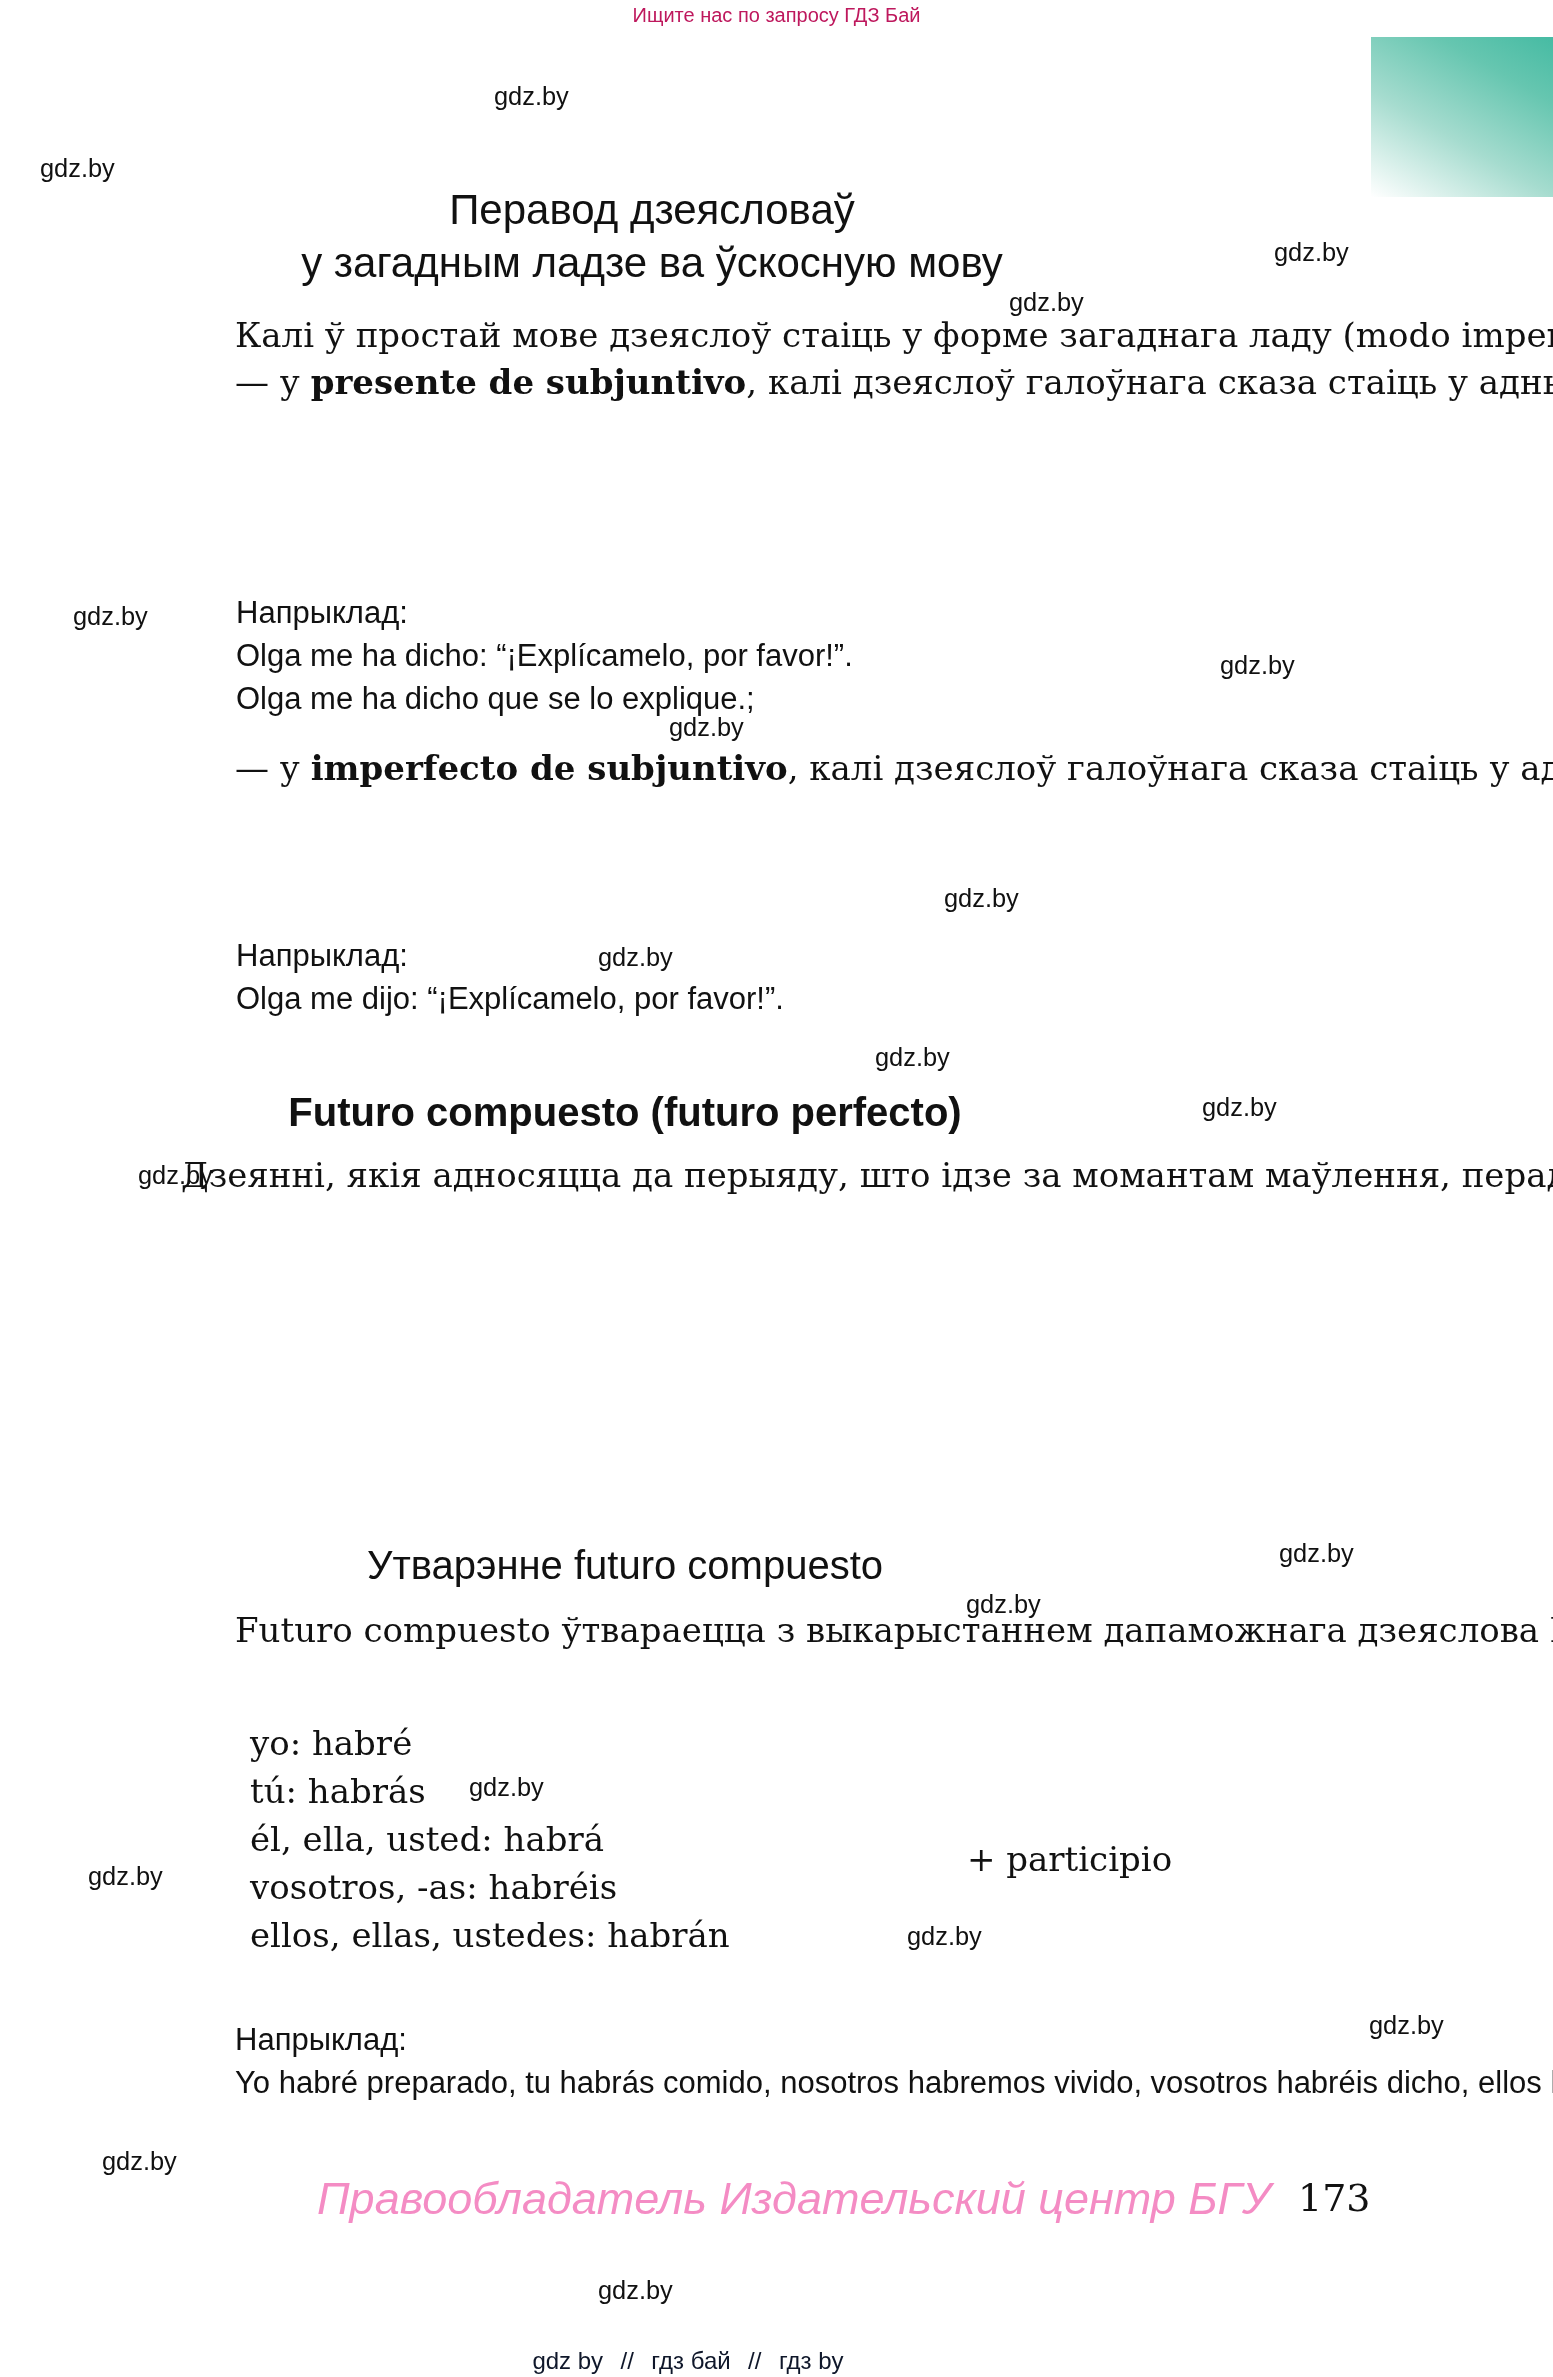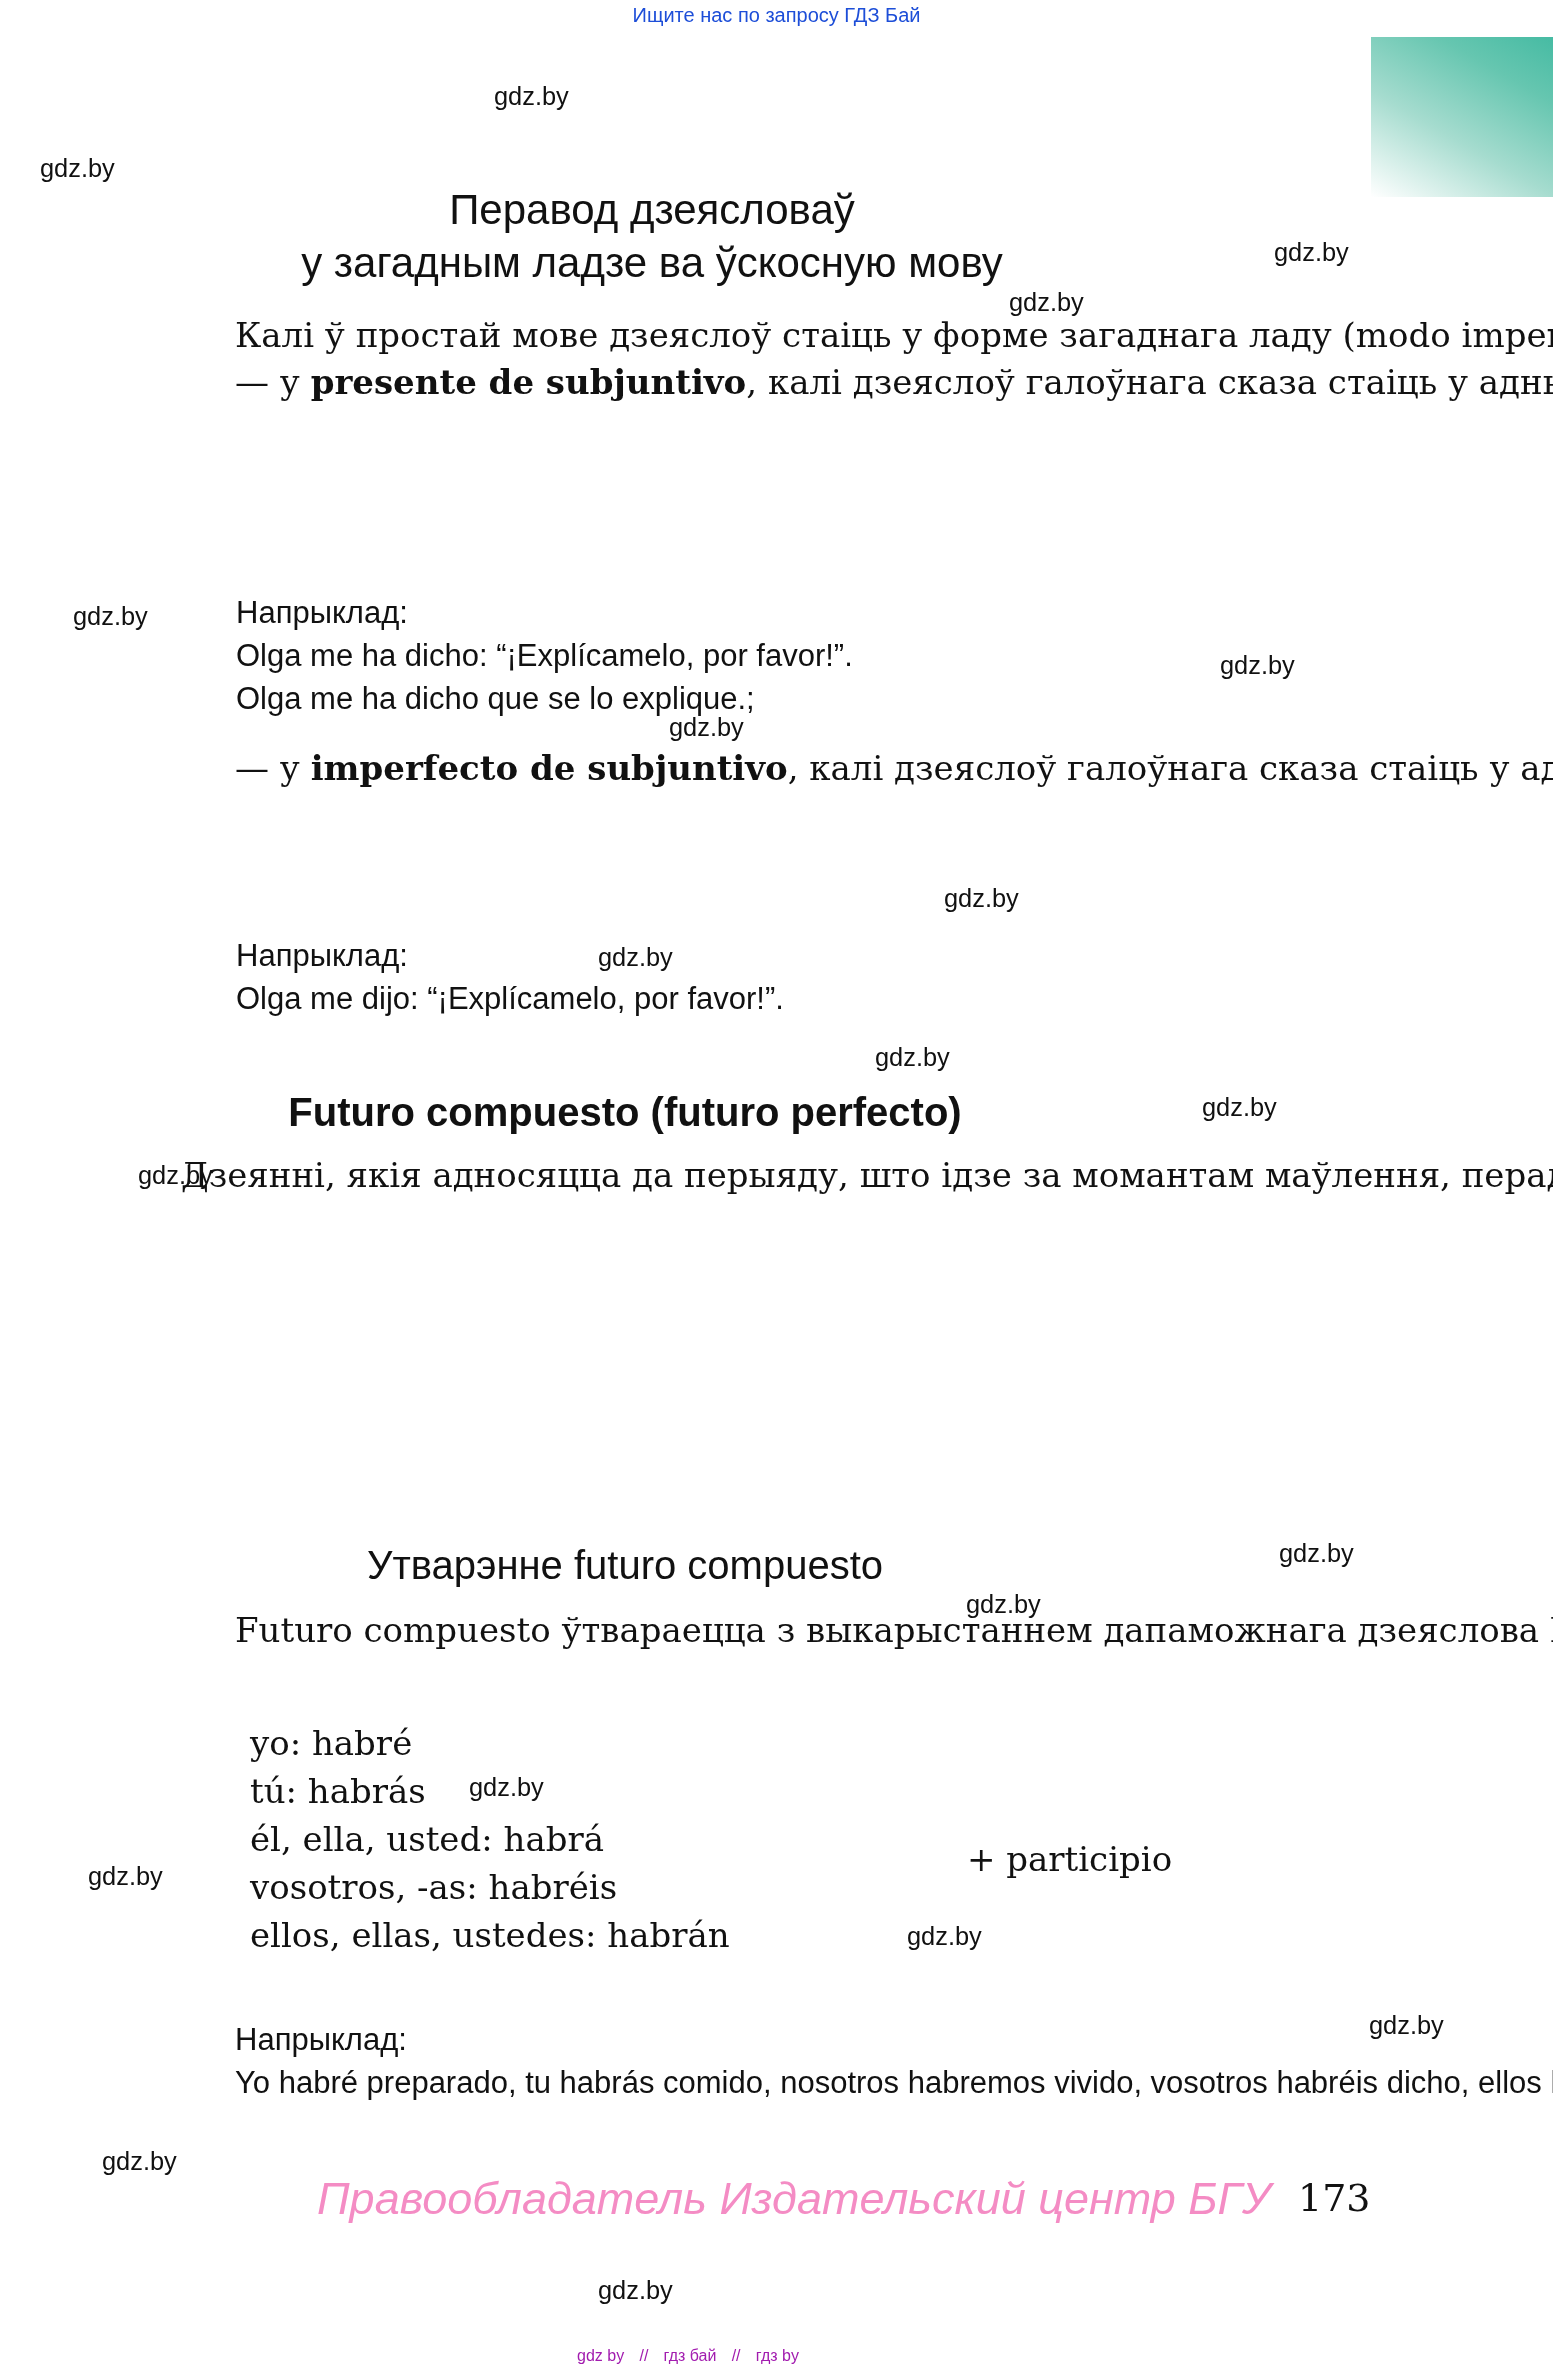--- a/index.html
+++ b/index.html
@@ -1,21 +1,21 @@
 <!DOCTYPE html>
 <html style="font-size:14.5px"><head>
 <meta charset="utf-8">
 <style>
   html, body { margin: 0; padding: 0; background: #ffffff; }
   body { width: 1553px; height: 2377px; position: relative; overflow: hidden; color: #111; }
   .abs { position: absolute; white-space: nowrap; }
   .sans { font-family: "Liberation Sans", "DejaVu Sans", sans-serif; }
   .serif { font-family: "DejaVu Serif", "Liberation Serif", serif; }
 
-  .top-banner { top: 3.6px; left: 0; width: 1553px; text-align: center; font-size: 20px; color: #1d4ed8; }
+  .top-banner { top: 3.6px; left: 0; width: 1553px; text-align: center; font-size: 20px; color: #be185d; }
   .corner-block { left: 1371px; top: 37px; width: 182px; height: 160px;
     background: linear-gradient(30deg, #ffffff 0%, #a6dccf 40%, #66c6b0 75%, #46bba3 100%); }
 
   .watermark { font-size: 25.4px; color: #111; }
 
   .h-title { left: 0; width: 1304px; text-align: center; font-size: 42px; color: #111; }
   .h-bold { font-weight: bold; }
 
   .body-col { left: 172px; width: 1197px; font-size: 34px; line-height: 47px; color: #111; }
   .body-col p { margin: 0; text-align: justify; text-align-last: left; }
@@ -28,21 +28,21 @@
   .conj { left: 250px; font-size: 34px; line-height: 48px; color: #111; }
   .conj div { white-space: nowrap; }
   .plus { left: 967px; top: 1839px; font-size: 34px; }
 
   .example3 { left: 172px; width: 1201px; font-size: 31px; line-height: 43px; }
   .example3 .lbl { padding-left: 63px; }
   .example3 .txt { text-indent: 63px; }
 
   .footer-pink { left: 317px; top: 2173px; font-size: 45px; color: #f48cc4; font-style: italic; }
   .page-num { left: 1298px; top: 2176px; font-size: 38px; color: #111; }
-  .bottom-links { left: 0; width: 1376px; top: 2347px; text-align: center; font-size: 16px; color: #a21caf; }
+  .bottom-links { left: 0; width: 1376px; top: 2347px; text-align: center; font-size: 24px; color: #0f172a; }
   .bottom-links span { margin: 0 5.4px; }
 </style>
 </head>
 <body>
 
 <div class="abs sans top-banner">Ищите нас по запросу ГДЗ Бай</div>
 
 <div class="abs corner-block"></div>
 
 <div id="watermarks">

